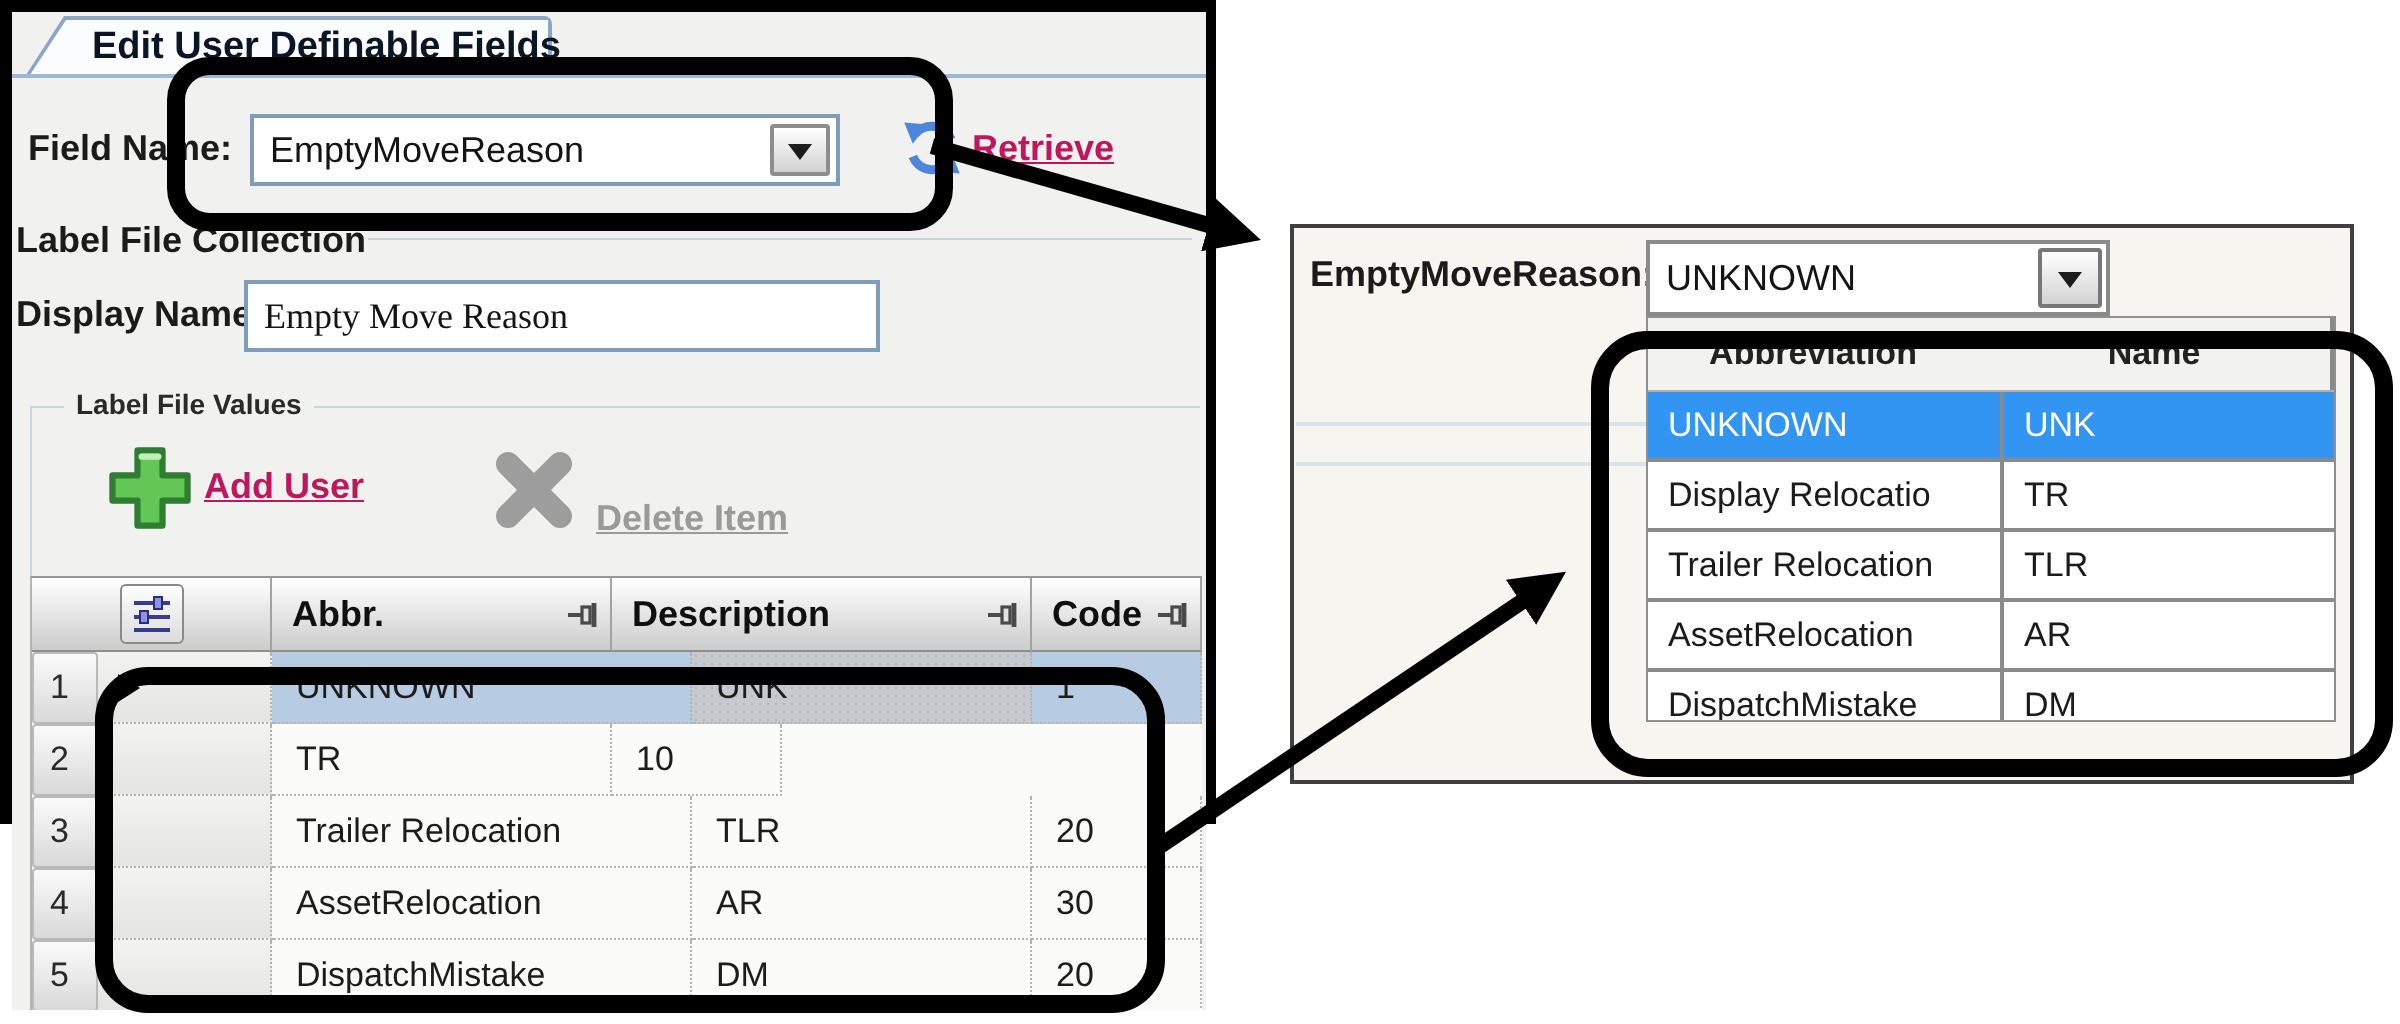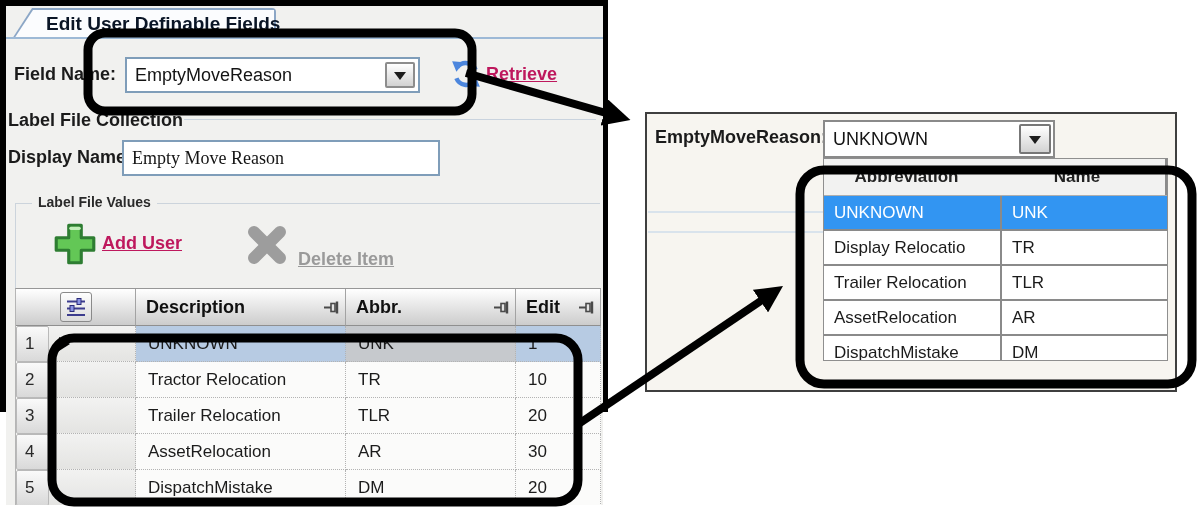--- a/index.html
+++ b/index.html
@@ -155,42 +155,42 @@
             <span class="iconbtn">
               <svg width="24" height="24" viewBox="0 0 24 24">
                 <line x1="3" y1="6.5" x2="21" y2="6.5" stroke="#3c3c8e" stroke-width="2"></line>
                 <rect x="13" y="3.5" width="4" height="6" fill="#8a93e4" stroke="#2c2c7a"></rect>
                 <line x1="3" y1="13.5" x2="21" y2="13.5" stroke="#3c3c8e" stroke-width="2"></line>
                 <rect x="6" y="10.5" width="4" height="6" fill="#8a93e4" stroke="#2c2c7a"></rect>
                 <line x1="3" y1="20" x2="21" y2="20" stroke="#3c3c8e" stroke-width="2"></line>
               </svg>
             </span>
           </div>
+          <div class="gh ghabbr">
+            <span>Abbr.</span>
+            <span class="pin">
+              <svg width="17" height="15" viewBox="0 0 17 15">
+                <line x1="1" y1="7.5" x2="8" y2="7.5" stroke="#4a4a4a" stroke-width="2"></line>
+                <rect x="8" y="3.5" width="4" height="8" fill="#e3e3e3" stroke="#4a4a4a" stroke-width="1.6"></rect>
+                <line x1="14" y1="1.5" x2="14" y2="13.5" stroke="#4a4a4a" stroke-width="2.4"></line>
+              </svg>
+            </span>
+          </div>
           <div class="gh ghdesc">
             <span>Description</span>
             <span class="pin">
               <svg width="17" height="15" viewBox="0 0 17 15">
                 <line x1="1" y1="7.5" x2="8" y2="7.5" stroke="#4a4a4a" stroke-width="2"></line>
                 <rect x="8" y="3.5" width="4" height="8" fill="#e3e3e3" stroke="#4a4a4a" stroke-width="1.6"></rect>
                 <line x1="14" y1="1.5" x2="14" y2="13.5" stroke="#4a4a4a" stroke-width="2.4"></line>
               </svg>
             </span>
           </div>
-          <div class="gh ghabbr">
-            <span>Abbr.</span>
-            <span class="pin">
-              <svg width="17" height="15" viewBox="0 0 17 15">
-                <line x1="1" y1="7.5" x2="8" y2="7.5" stroke="#4a4a4a" stroke-width="2"></line>
-                <rect x="8" y="3.5" width="4" height="8" fill="#e3e3e3" stroke="#4a4a4a" stroke-width="1.6"></rect>
-                <line x1="14" y1="1.5" x2="14" y2="13.5" stroke="#4a4a4a" stroke-width="2.4"></line>
-              </svg>
-            </span>
-          </div>
           <div class="gh ghcode">
-            <span>Edit</span>
+            <span>Code</span>
             <span class="pin">
               <svg width="17" height="15" viewBox="0 0 17 15">
                 <line x1="1" y1="7.5" x2="8" y2="7.5" stroke="#4a4a4a" stroke-width="2"></line>
                 <rect x="8" y="3.5" width="4" height="8" fill="#e3e3e3" stroke="#4a4a4a" stroke-width="1.6"></rect>
                 <line x1="14" y1="1.5" x2="14" y2="13.5" stroke="#4a4a4a" stroke-width="2.4"></line>
               </svg>
             </span>
           </div>
         </div>
         <div id="grid-rows">
@@ -199,21 +199,20 @@
               <div class="gc ind">
                 <span class="rowarrow"></span>
               </div>
               <div class="gc desc">UNKNOWN</div>
               <div class="gc abbr">UNK</div>
               <div class="gc code">1</div>
             </div>
             <div class="grow">
               <div class="gc num">2</div>
               <div class="gc ind"></div>
-              <div class="gc desc">Tractor Relocation</div>
               <div class="gc abbr">TR</div>
               <div class="gc code">10</div>
             </div>
             <div class="grow">
               <div class="gc num">3</div>
               <div class="gc ind"></div>
               <div class="gc desc">Trailer Relocation</div>
               <div class="gc abbr">TLR</div>
               <div class="gc code">20</div>
             </div>

